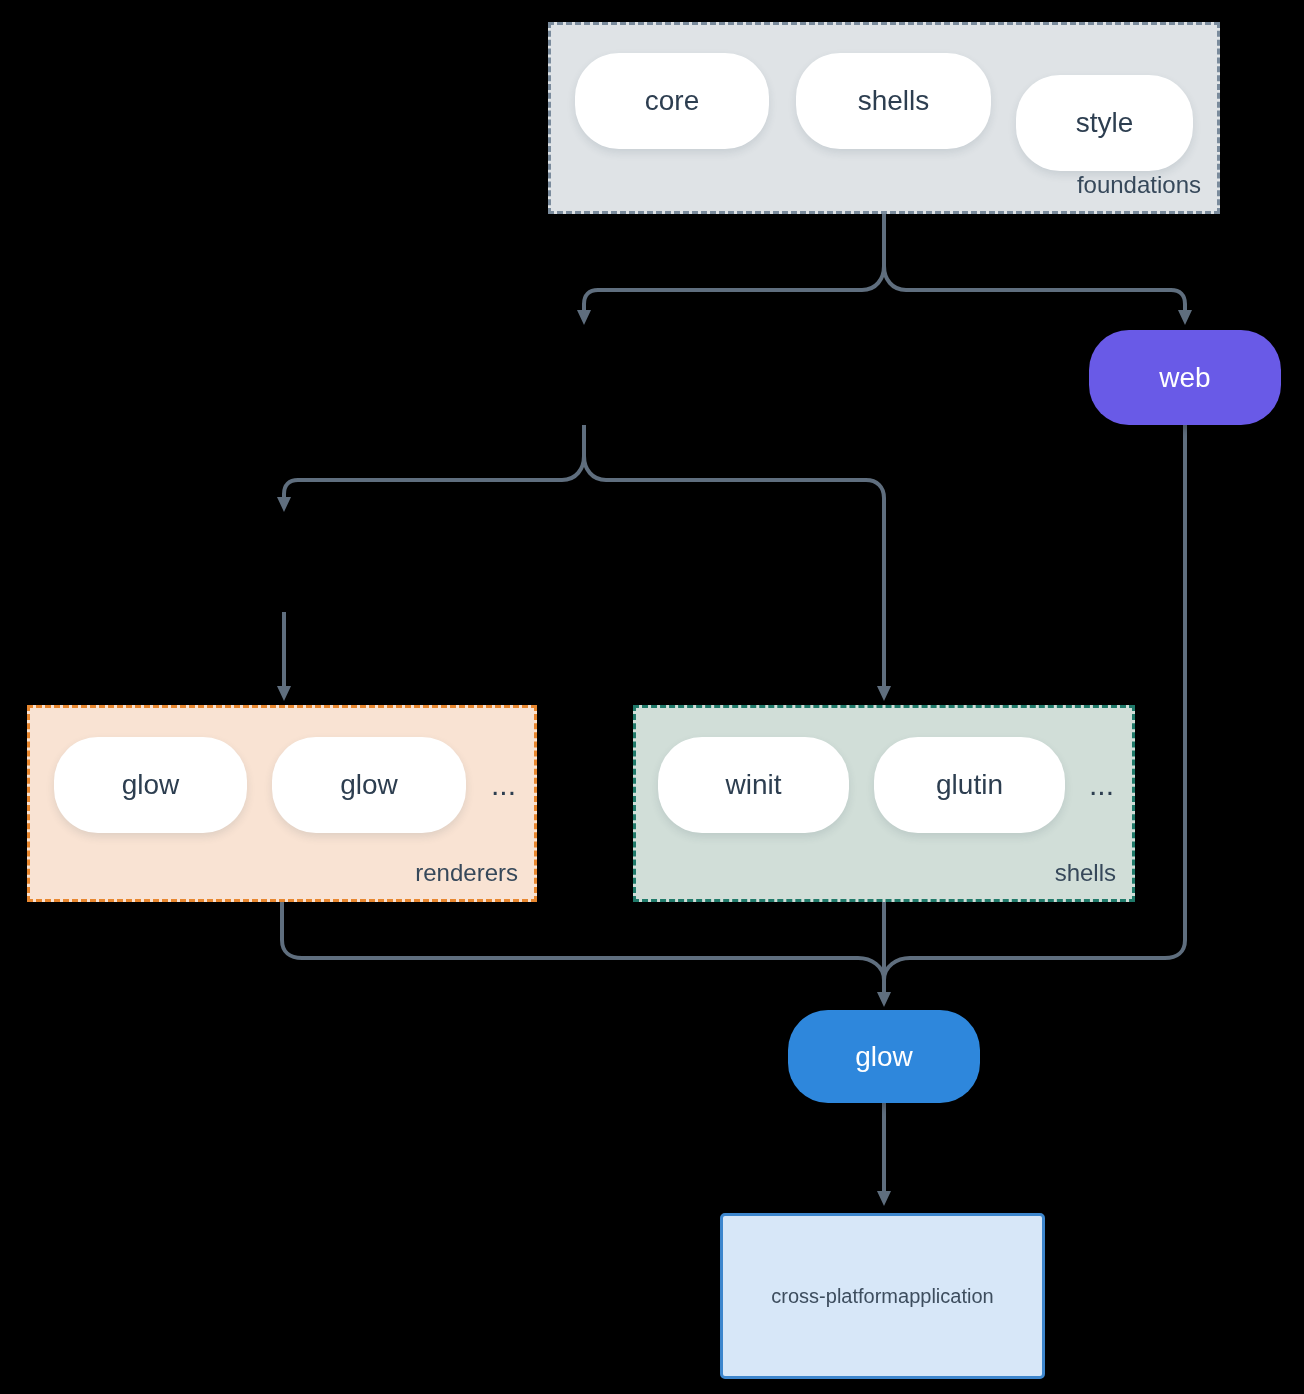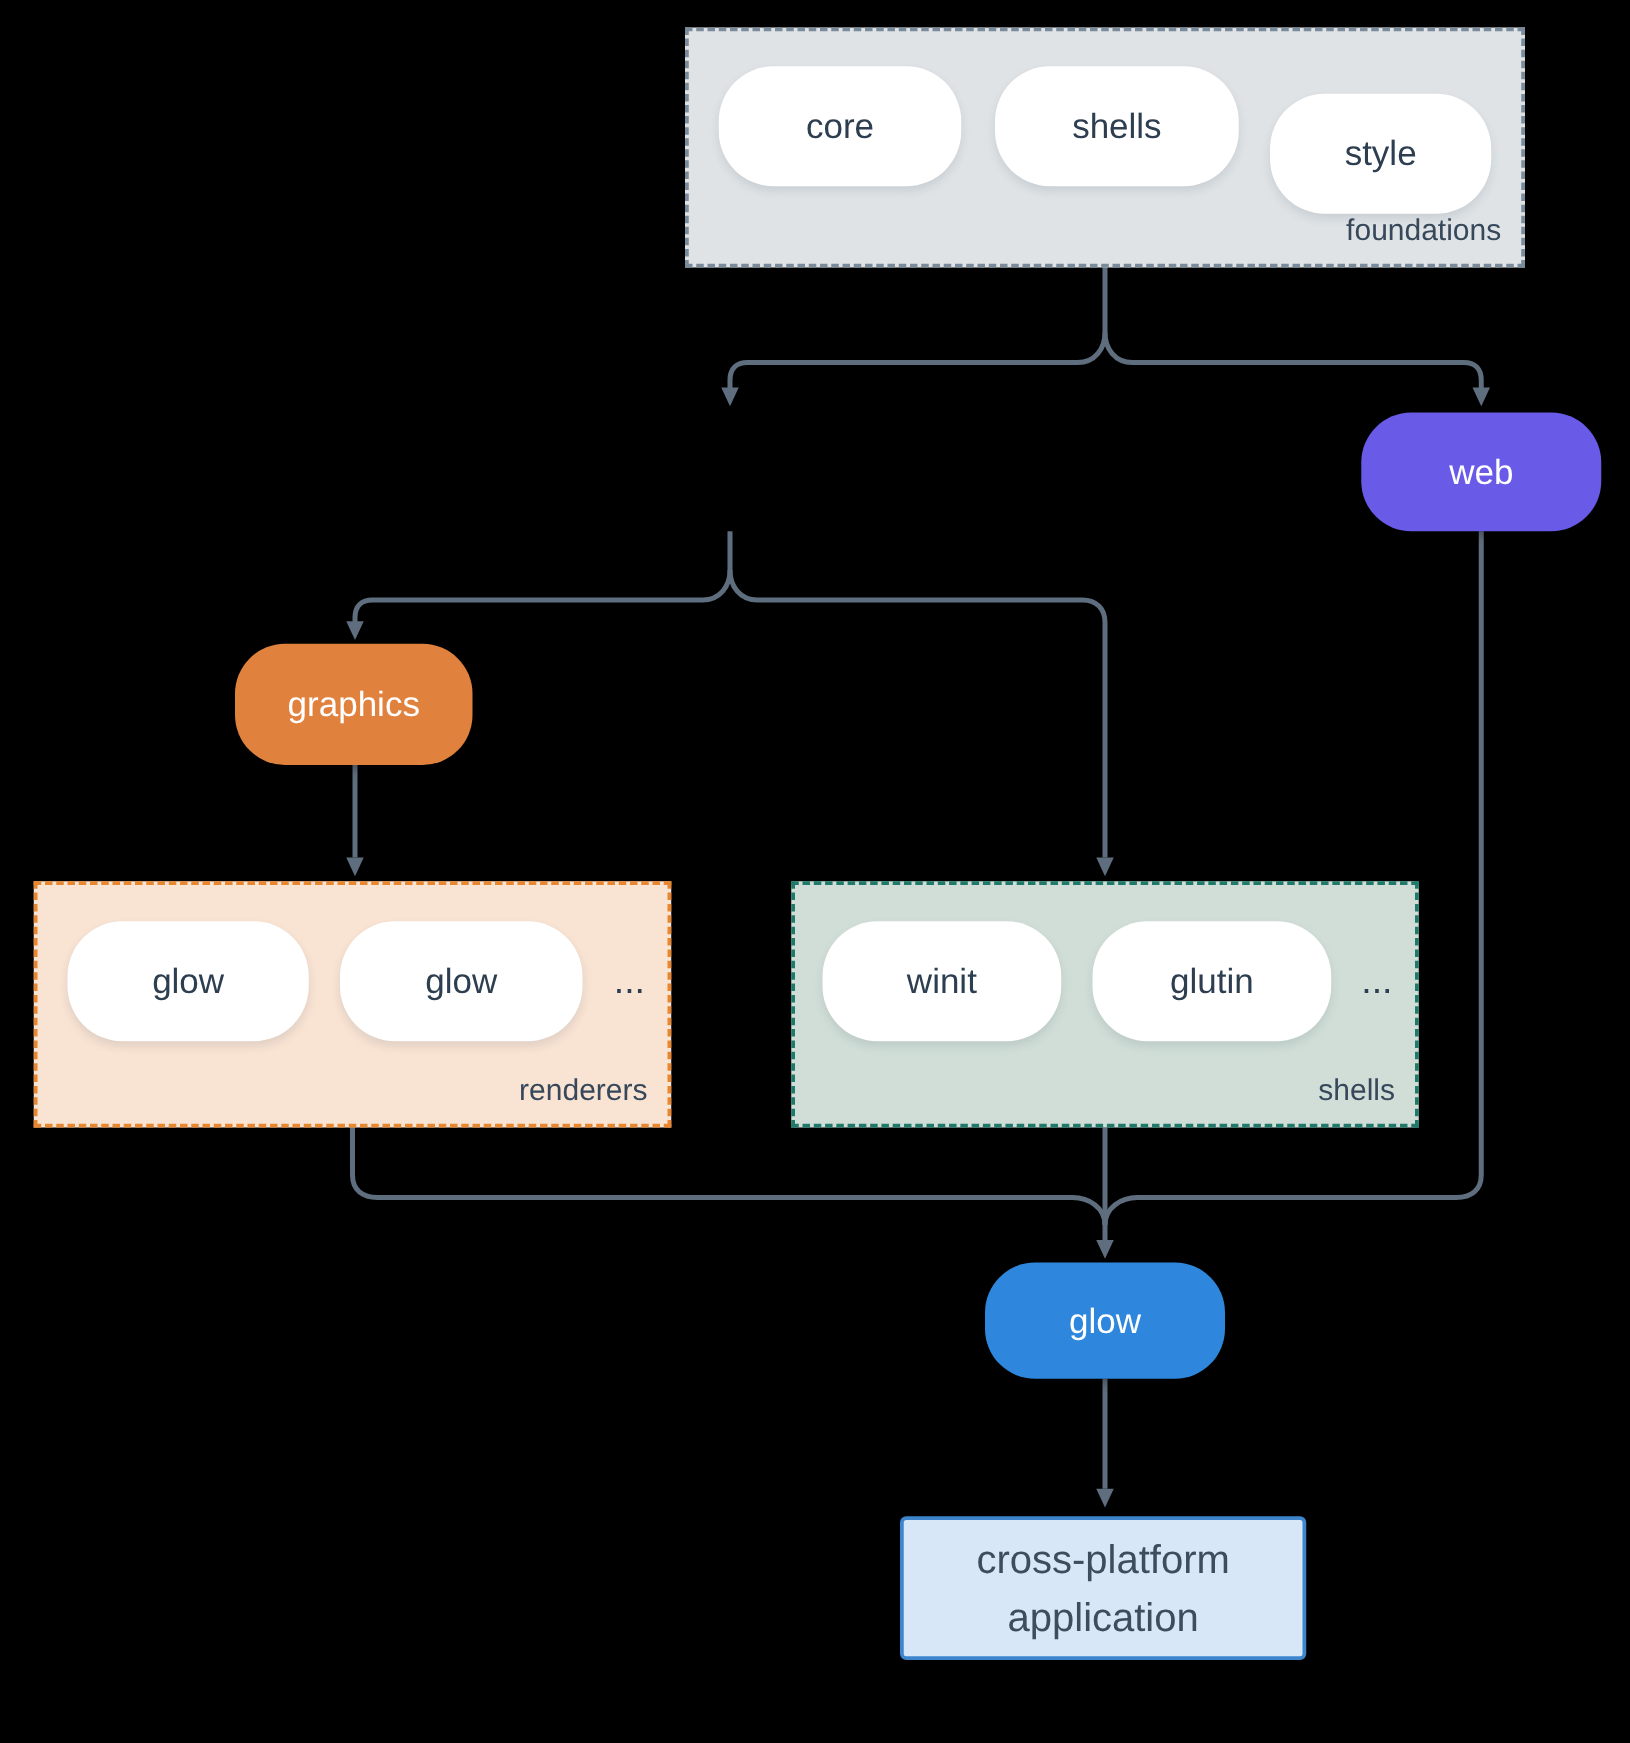--- a/index.html
+++ b/index.html
@@ -62,25 +62,25 @@
     font-size: 30px; color: var(--pillText);
   }
 
   
   .pill.native   { left: 488px;  top: 330px;  width: 192px; height: 95px; background: var(--purple); }
   .pill.web      { left: 1089px; top: 330px;  width: 192px; height: 95px; background: var(--purple); }
   .pill.graphics { left: 188px;  top: 515px;  width: 190px; height: 97px; background: var(--orange); }
   .pill.iced     { left: 788px;  top: 1010px; width: 192px; height: 93px; background: var(--blue); }
 
   .appbox {
-    position: absolute; left: 720px; top: 1213px; width: 325px; height: 115px;
+    position: absolute; left: 720px; top: 1213px; width: 325px; height: 166px;
     box-sizing: border-box;
     background: var(--appFill); border: 3px solid var(--appBorder); border-radius: 5px;
-    display: flex; flex-direction: column; align-items: center; justify-content: center;
-    color: var(--appText); font-size: 32px; line-height: 47px; text-align: center;
+    display: flex; flex-direction: row; align-items: center; justify-content: center;
+    color: var(--appText); font-size: 20px; line-height: 47px; text-align: center;
   }
 </style>
 </head>
 <body>
 
 <div class="canvas">
 
   <svg class="edges" width="1304" height="1394" viewBox="0 0 1304 1394">
 
     <path class="edge" d="M884 212 L884 266 C884 279 876 290 862 290 L598 290 C589 290 584 295 584 304 L584 311"></path>
@@ -115,23 +115,20 @@
     <div class="pill style">
       <span>style</span>
     </div>
     <div class="group-label">foundations</div>
   </div>
 
   <div class="pill colored web">
     <span>web</span>
   </div>
 
-  <div class="pill colored graphics">
-    <span>graphics</span>
-  </div>
 
   <div class="group renderers">
     <div class="pill wgpu">
       <span>glow</span>
     </div>
     <div class="pill glow">
       <span>glow</span>
     </div>
     <div class="ellipsis">...</div>
     <div class="group-label">renderers</div>

